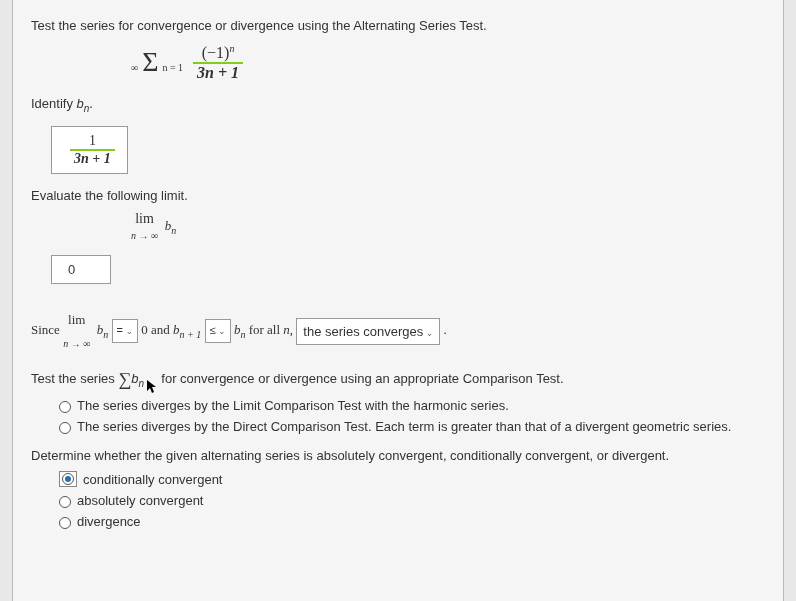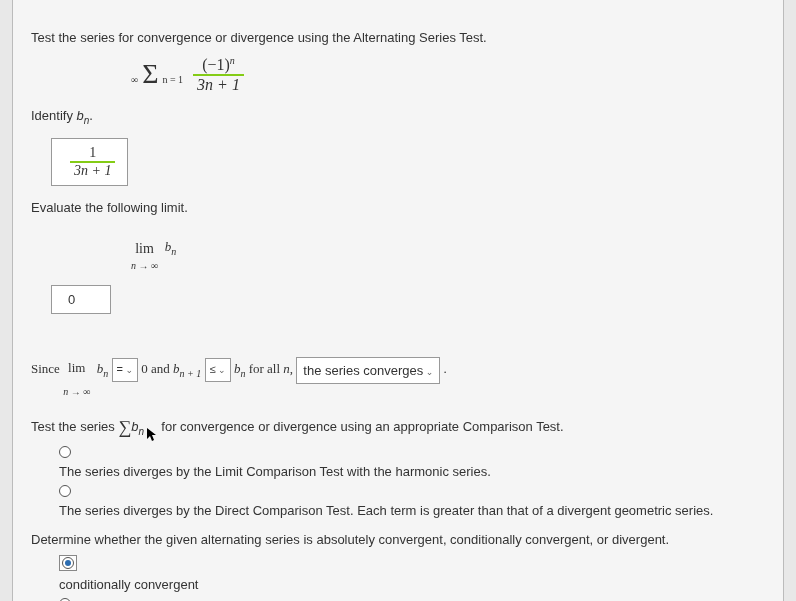--- a/index.html
+++ b/index.html
@@ -8,21 +8,21 @@
       background: #e8e8e8;
       width: 796px;
       height: 601px;
       overflow: hidden;
       font-size: 13px;
       color: #333;
     }
     .page {
       background: #f5f5f5;
       margin: 0 12px;
-      padding: 30px 18px;
+      padding: 18px 18px;
       height: 100%;
       border-left: 1px solid #bbb;
       border-right: 1px solid #bbb;
     }
     .question-text { margin-bottom: 10px; }
     .series-display {
       text-align: left;
       padding-left: 100px;
       margin: 10px 0 14px;
       font-family: 'Times New Roman', serif;
@@ -32,37 +32,37 @@
     .sigma-top { font-size: 10px; line-height: 1; }
     .sigma-sym { font-size: 28px; line-height: 0.85; }
     .sigma-bot { font-size: 10px; line-height: 1; }
     .frac {
       display: inline-block;
       vertical-align: middle;
       text-align: center;
       margin-left: 6px;
     }
     .frac .num { display: block; border-bottom: 2px solid #84cc16; padding: 0 4px; }
-    .frac .den { display: block; padding: 0 4px; }
+    .frac .den { display: block; padding: 0 4px; font-weight: bold; }
     .prompt { margin: 10px 0 8px; }
     .answer-box {
       display: inline-block;
       border: 1px solid #999;
       background: #fff;
       padding: 6px 12px;
       margin: 4px 0 4px 20px;
       font-family: 'Times New Roman', serif;
     }
     .answer-box .frac .num, .answer-box .frac .den { font-size: 14px; }
     .limit-display {
       padding-left: 100px;
       font-family: 'Times New Roman', serif;
       margin: 8px 0;
     }
-    .limit-block { display: inline-block; text-align: center; vertical-align: middle; margin-top: 18px; }
+    .limit-block { display: inline-block; text-align: center; vertical-align: middle; }
     .limit-top { font-size: 14px; }
     .limit-bot { font-size: 10px; }
     .text-answer-box {
       display: inline-block;
       border: 1px solid #999;
       background: #fff;
       padding: 6px 16px;
       margin: 4px 0 12px 20px;
       font-family: Arial, sans-serif;
       min-width: 60px;
@@ -94,21 +94,21 @@
     .big-select::after { content: " ⌄"; font-size: 9px; color: #666; }
     .sub { font-size: 10px; vertical-align: sub; }
     .sup { font-size: 10px; vertical-align: super; }
     .italic { font-style: italic; }
     .inline-sigma {
       font-family: 'Times New Roman', serif;
       font-size: 18px;
       vertical-align: middle;
     }
     .options { margin: 8px 0 8px 28px; }
-    .option-row { margin: 6px 0; display: flex; align-items: flex-start; gap: 6px; flex-direction: column; }
+    .option-row { margin: 6px 0; display: flex; align-items: flex-end; gap: 6px; }
     .radio {
       width: 12px; height: 12px; border: 1px solid #555; border-radius: 50%;
       display: inline-block; flex-shrink: 0; background: #fff;
       position: relative;
     }
     .radio.checked::after {
       content: "";
       position: absolute;
       width: 6px; height: 6px;
       background: #2b6cb0;

